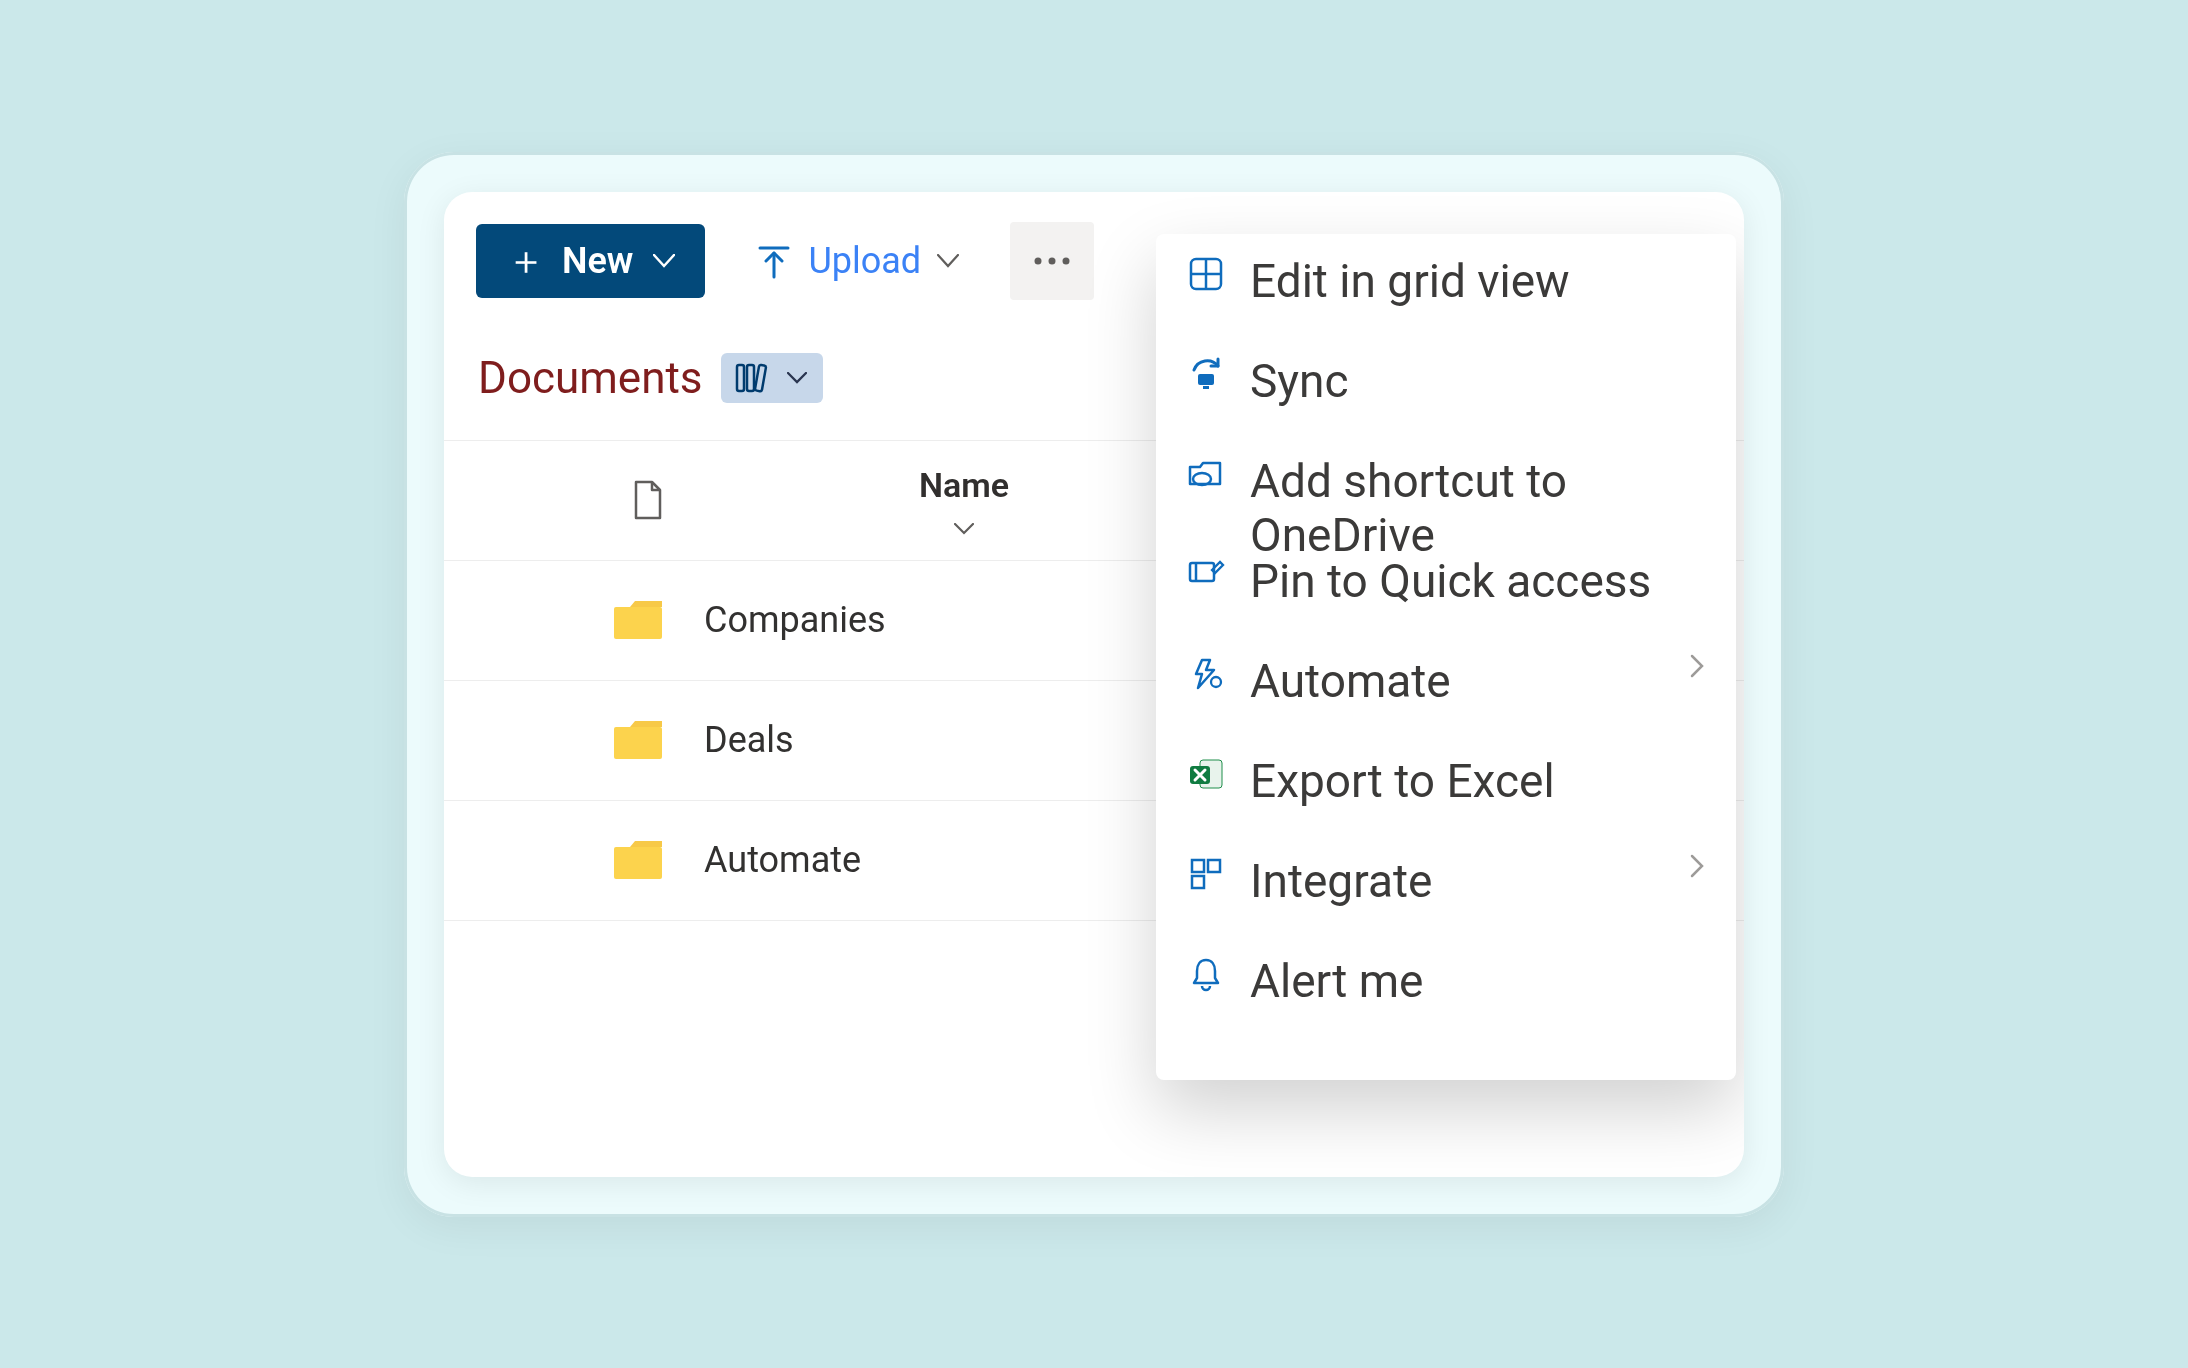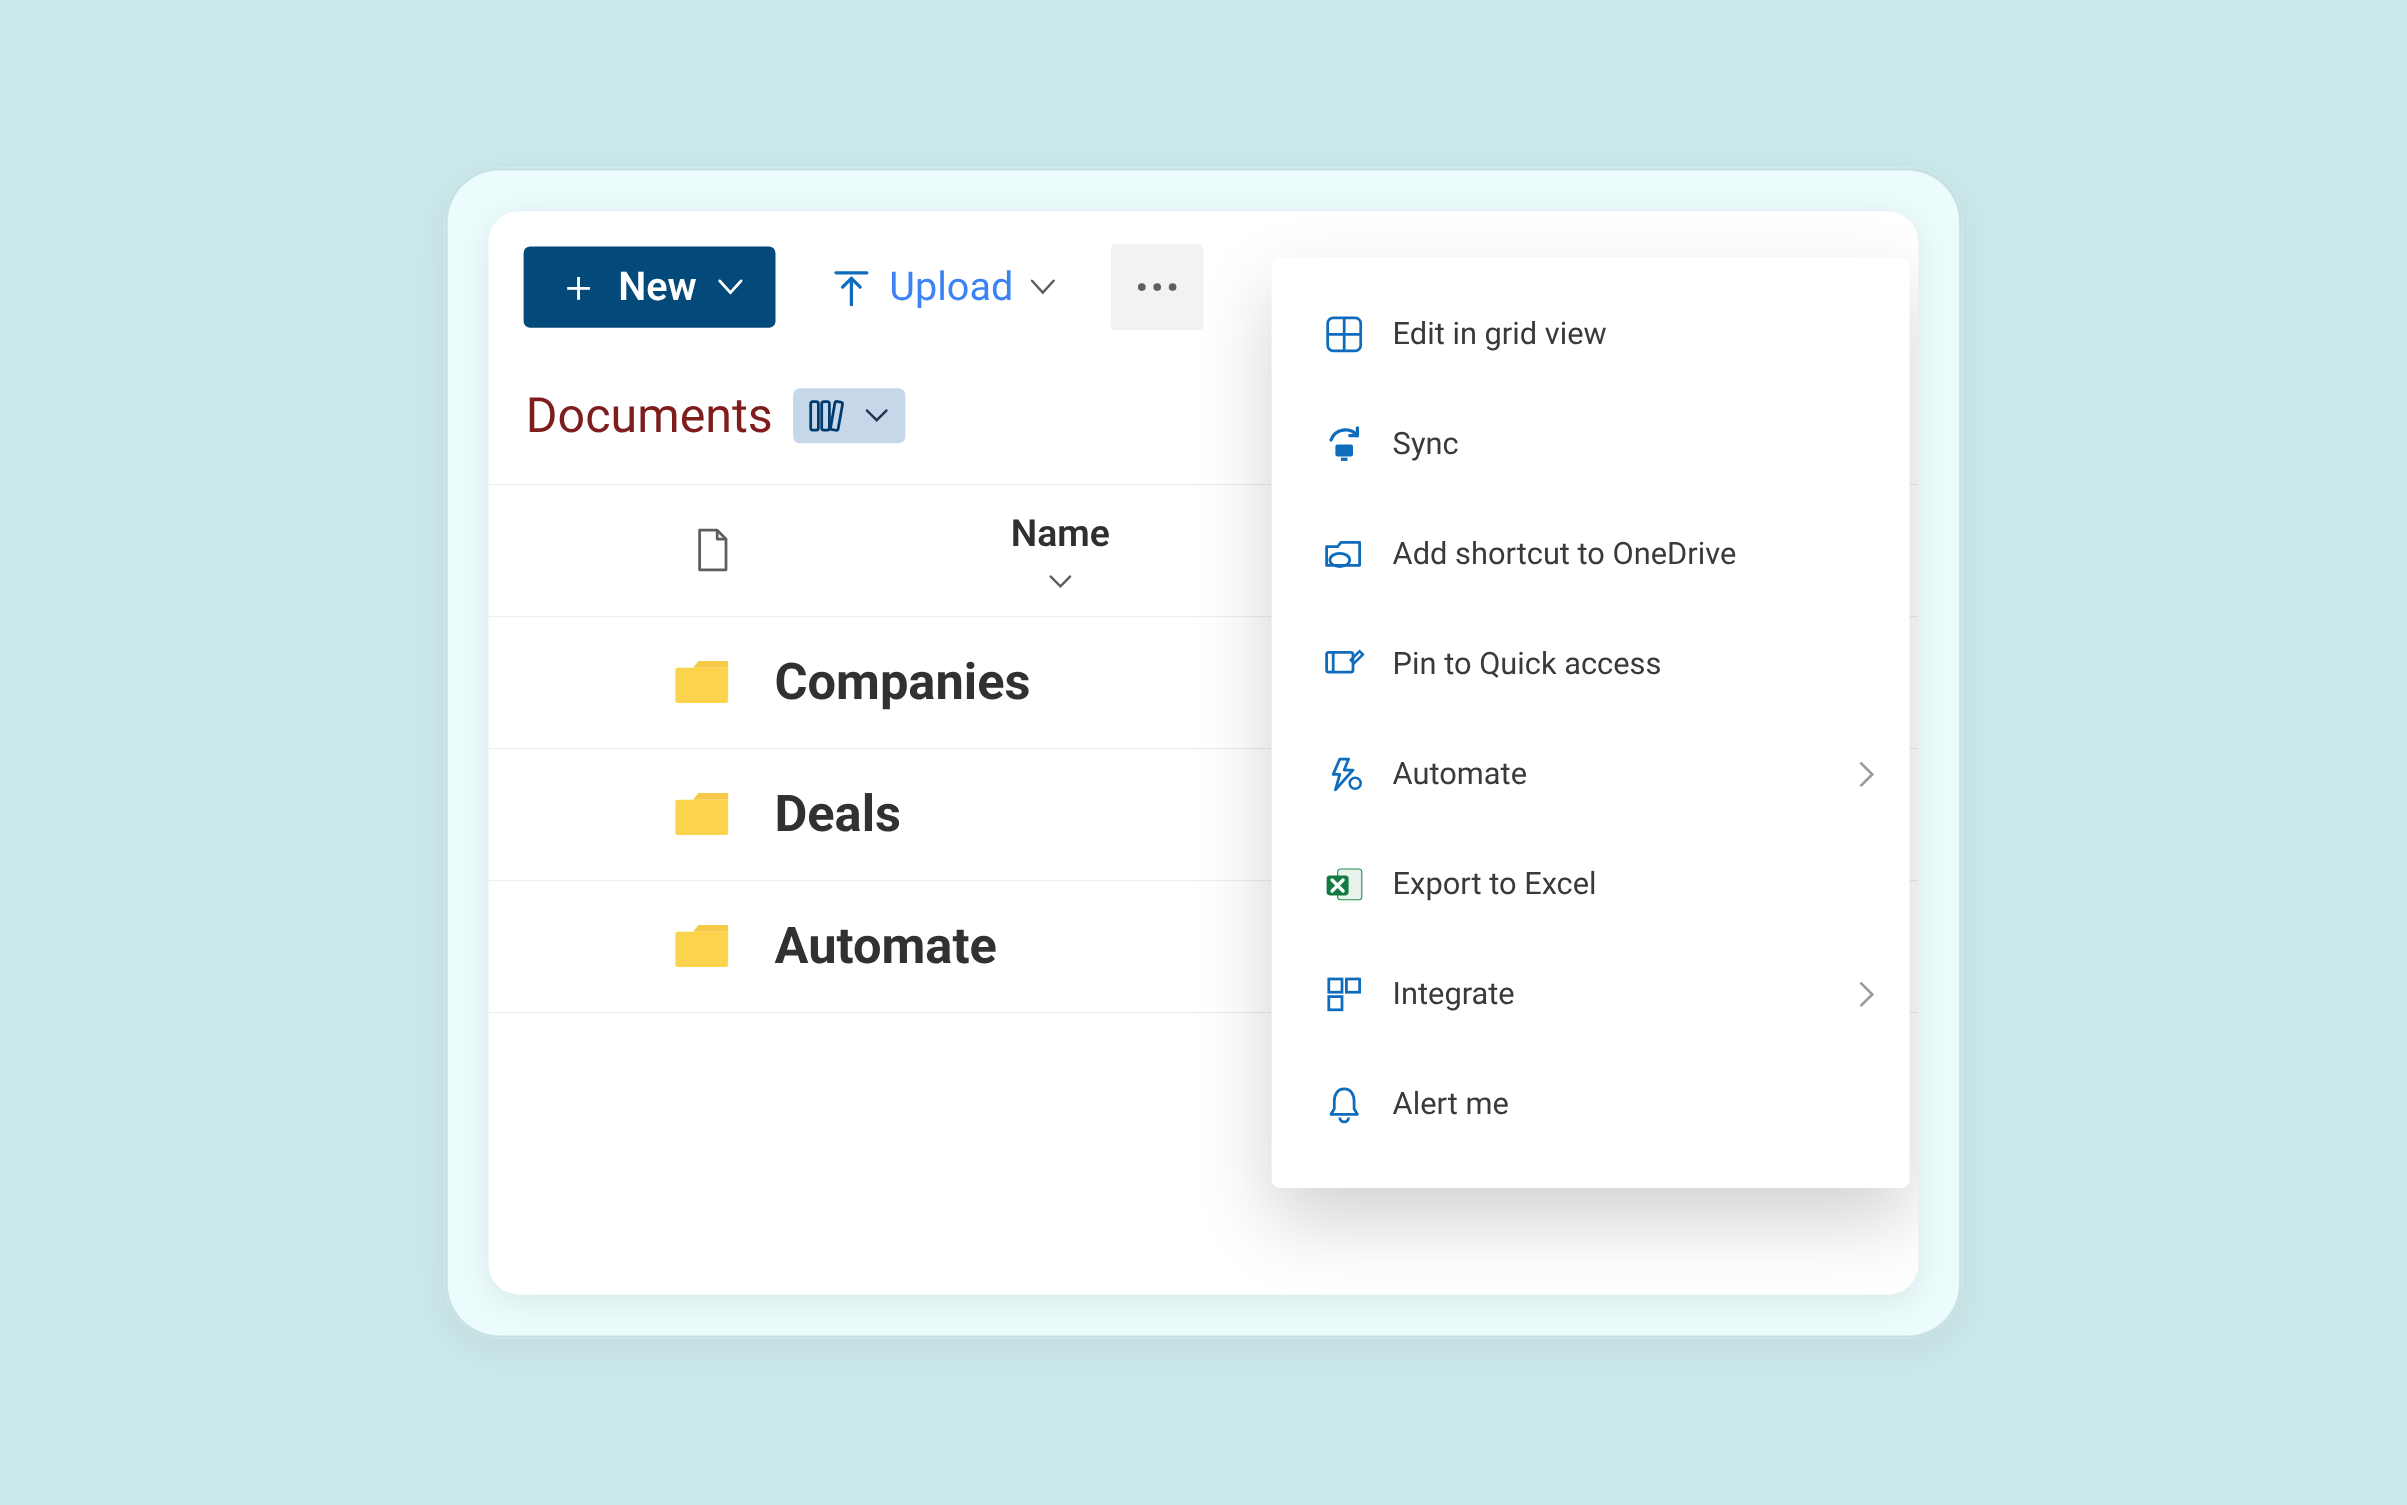--- a/index.html
+++ b/index.html
@@ -127,21 +127,21 @@
   .table {
     border-top: 1px solid #ededed;
   }
   .thead, .trow {
     display: grid;
     grid-template-columns: 260px 1fr 520px;
     align-items: center;
     border-bottom: 1px solid #ededed;
   }
   .thead { height: 120px; font-size: 34px; color: #312f2e; font-weight: 600; }
-  .trow  { height: 120px; font-size: 46px; color: #323130; font-weight: bold; }
+  .trow  { height: 120px; font-size: 36px; color: #323130; }
 
   .thead .icon-col, .trow .icon-col { display:flex; justify-content:flex-end; padding-right: 40px; }
   .thead .name-col { display:flex; align-items:center; gap: 18px; flex-direction: column; }
   .thead .caret { font-size: 24px; color: #605e5c; }
   .thead .mod-col, .trow .mod-col { text-align: right; padding-right: 32px; color:#323130; white-space:nowrap; overflow:hidden;}
 
   .file-icon {
     width: 32px; height: 40px;
   }
   .folder-icon { width: 52px; height: 42px; }
@@ -153,29 +153,28 @@
     right: 8px;
     width: 580px;
     background: #fff;
     box-shadow: 0 30px 70px rgba(0,0,0,0.18);
     border-radius: 8px;
     padding: 20px 0 26px;
     z-index: 50;
   }
   .menu-item {
     display: flex;
-    align-items: center;
+    align-items: flex-start;
     gap: 24px;
     padding: 0 32px 0 30px;
     height: 100px;
-    font-size: 28px;
+    font-size: 46px;
     color: #3b3a39;
     cursor: pointer;
     position: relative;
-    margin-left: 16px;
   }
   .menu-item .mi-icon {
     width: 40px;
     height: 40px;
     display:flex; align-items:center; justify-content:center;
     color:#0f6cbd;
     flex-shrink: 0;
   }
   .menu-item .chev { margin-left: auto; color:#9d9b99; font-size: 28px; }
 

